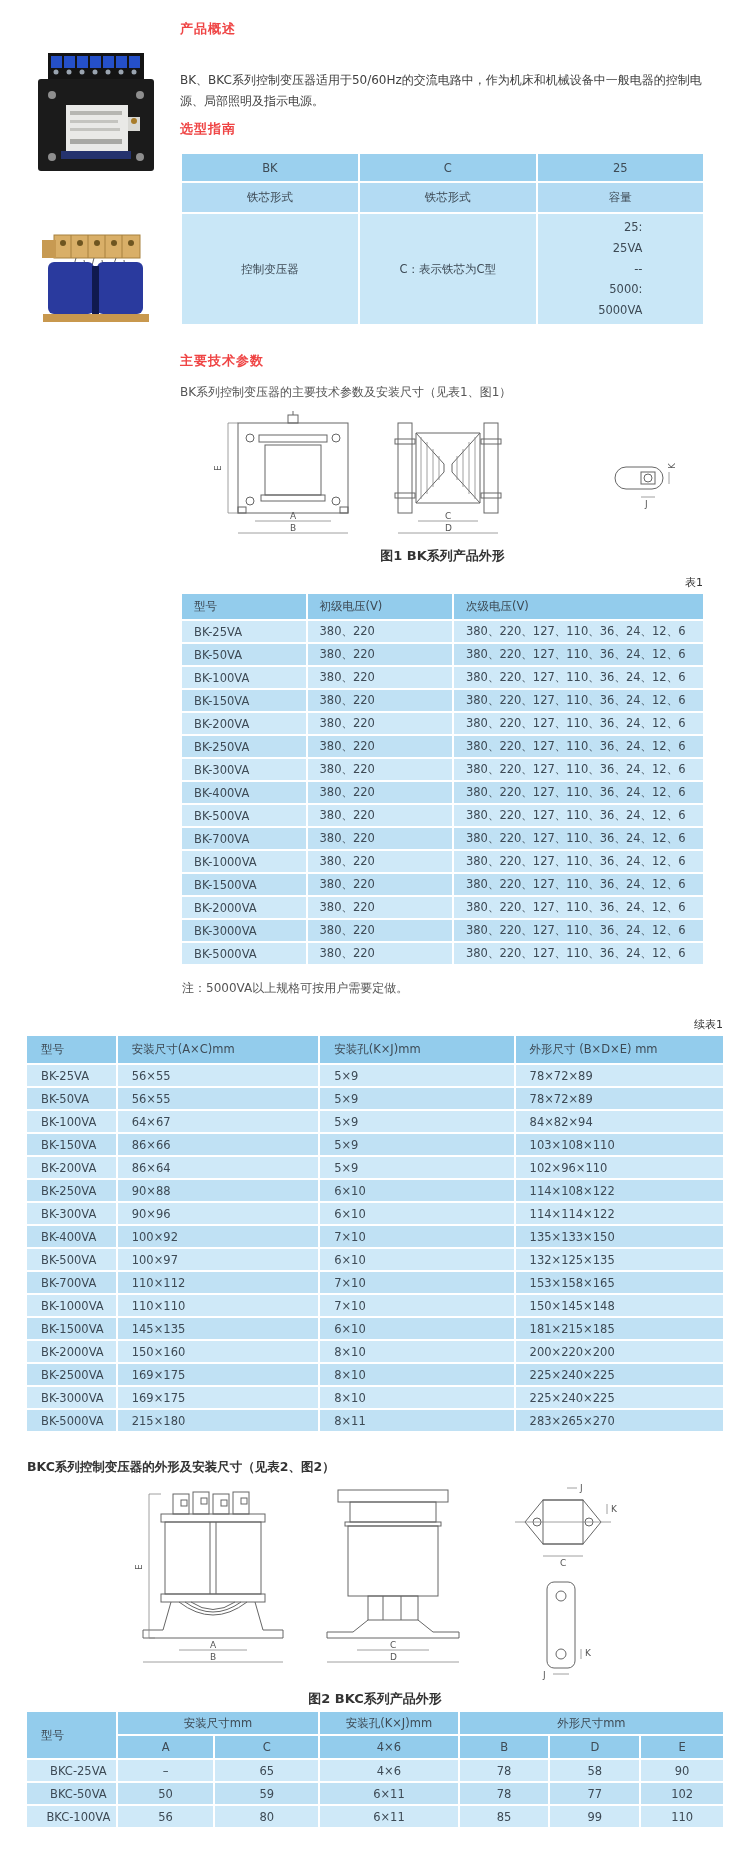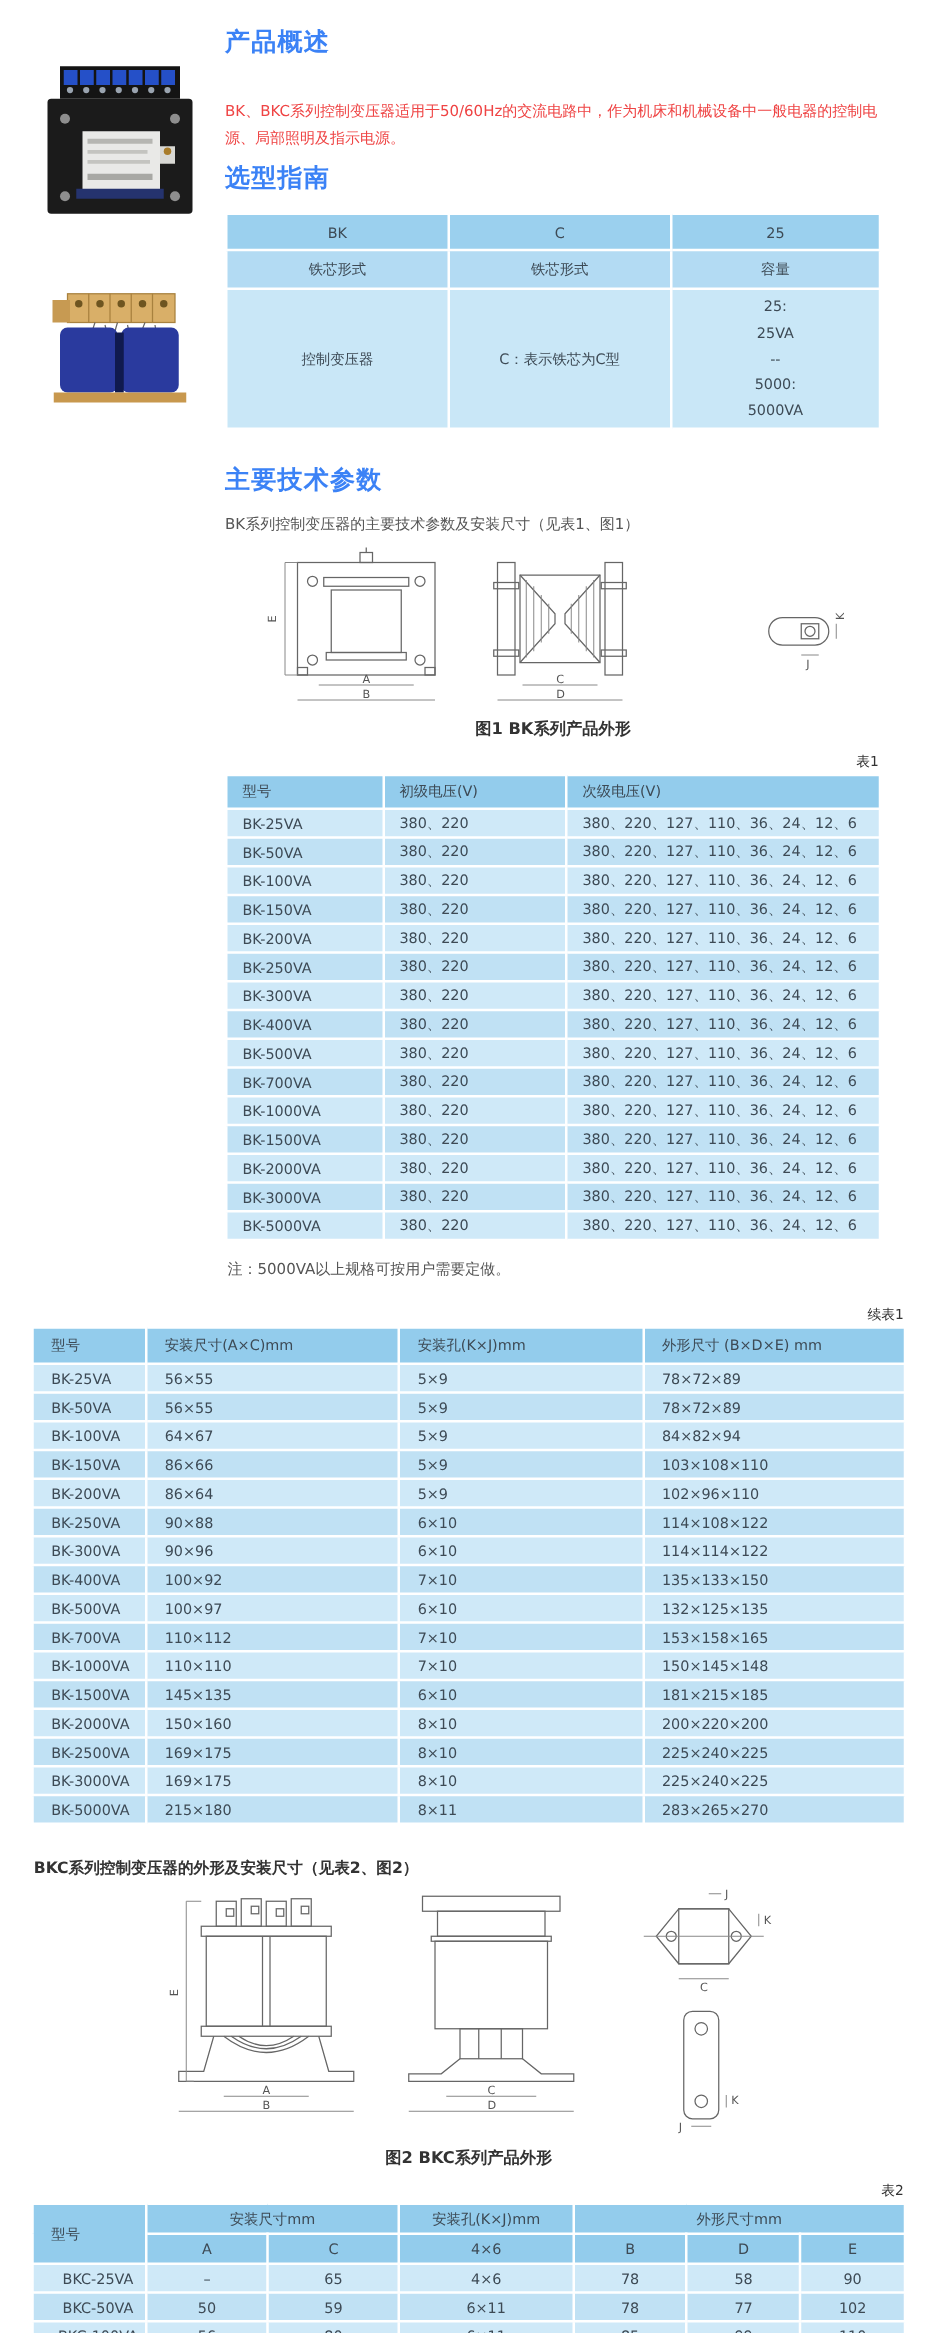--- a/index.html
+++ b/index.html
@@ -4,34 +4,34 @@
 <style>
   * { margin:0; padding:0; box-sizing:border-box; }
   body { background:#fff; font-family:"DejaVu Sans", sans-serif; color:#444; }
   .page { width:750px; min-height:1866px; background:#fff; padding-top:12px; }
 
   .top { display:flex; }
   .photo-col { width:180px; padding:35px 10px 0 28px; flex-shrink:0; }
   .photo { display:block; margin-bottom:38px; }
   .content-col { width:540px; padding-right:15px; }
 
-  h2.sec { color:#3b82f6; font-size:20px; font-weight:bold; letter-spacing:1px; margin:8px 0 14px 0; }
-  p.body-text { font-size:12px; line-height:1.75; color:#ef4444;margin-top:32px; }
+  h2.sec { color:#ef4444; font-size:13px; font-weight:bold; letter-spacing:1px; margin:8px 0 14px 0; }
+  p.body-text { font-size:12px; line-height:1.75; color:#404040;margin-top:32px; }
   p.intro { font-size:12px; color:#555; margin:4px 0 8px 0; }
 
   table { border-collapse:collapse; width:100%; }
   td, th { border:2px solid #fff; font-size:11.5px; color:#3d4a55; font-weight:normal; }
 
   
   .sel-table { margin:6px 0 26px 0; }
   .sel-table td { text-align:center; }
   .sel-table tr.hdr td { background:#9bd0ee; height:29px; }
   .sel-table tr.mid td { background:#b3dbf3; height:31px; }
   .sel-table tr.low td { background:#c9e7f7; height:112px; vertical-align:middle; }
-  .cap-cell span { display:inline-block; text-align:center; white-space:pre-line; line-height:1.8; }
+  .cap-cell span { display:inline-block; text-align:right; white-space:pre-line; line-height:1.8; }
 
   
   .t1 th { background:#93ccec; height:27px; text-align:left; padding-left:12px; }
   .t1 td { height:23px; text-align:left; padding-left:12px; }
   .t1 tbody tr:nth-child(odd) td { background:#cfe9f8; }
   .t1 tbody tr:nth-child(even) td { background:#c0e1f4; }
 
   .tbl-label { font-size:11px; color:#333; text-align:right; margin:10px 2px 2px 0; }
   .note { font-size:12px; color:#555; margin:14px 0 10px 2px; }
 
@@ -474,21 +474,20 @@
         <circle class="ln" cx="466" cy="114" r="5"></circle>
         <circle class="ln" cx="466" cy="172" r="5"></circle>
         <line class="dm" x1="486" y1="167" x2="486" y2="177"></line>
         <text class="dim" x="490" y="174">K</text>
         <line class="dm" x1="458" y1="192" x2="474" y2="192"></line>
         <text class="dim" x="448" y="196">J</text>
       </svg>
       <div class="fig-cap">图2 BKC系列产品外形</div>
     </div>
 
-    <div class="tbl-label">表2</div>
     <table class="t2">
       <thead>
         <tr>
           <th rowspan="2" style="width:13%; text-align:left; padding-left:14px;">型号</th>
           <th colspan="2" style="width:29%">安装尺寸mm</th>
           <th rowspan="1" style="width:20%">安装孔(K×J)mm</th>
           <th colspan="3" style="width:38%">外形尺寸mm</th>
         </tr>
         <tr>
           <th style="width:14%">A</th>

